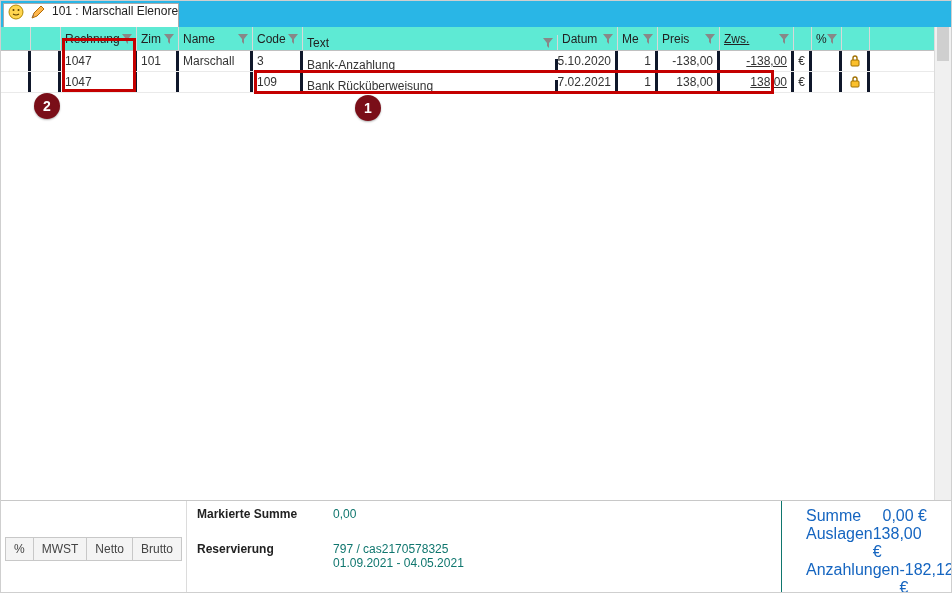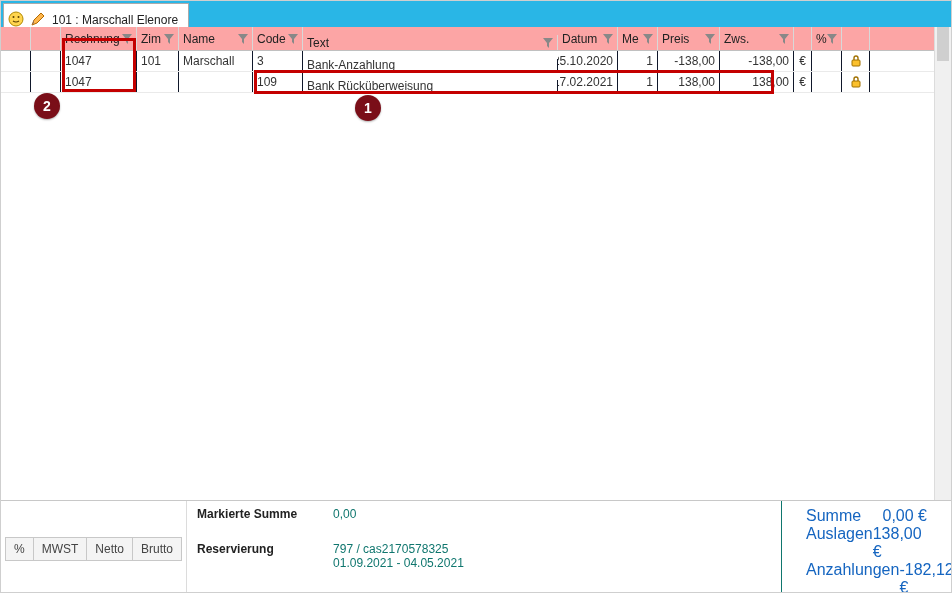--- a/index.html
+++ b/index.html
@@ -7,30 +7,30 @@
   body { width: 952px; height: 593px; background: #fff; border: 1px solid #cfcfcf; position: relative; overflow: hidden; }
 
   
   .titlebar { position: relative; height: 26px; background: #29b6e6; display: flex; align-items: stretch; }
   .tab {
     background: #fff;
     margin: 2px 0 0 2px;
     border: 1px solid #aaa;
     border-bottom: none;
     display: flex;
-    align-items: flex-end;
-    padding: 0 10px 0 4px;
+    align-items: flex-start;
+    padding: 0 0 0 4px;
     gap: 6px;
     height: 24px;
   }
   .tab .title { font-size: 12px; color: #222; }
   .icon16 { width: 16px; height: 16px; display: inline-block; }
 
   
-  .grid-header { display: flex; border-bottom: 1px solid #c0c0c0; height: 24px; background: #fca5a5; }
+  .grid-header { display: flex; border-bottom: 1px solid #c0c0c0; height: 24px; background: #5eead4; }
   .grid-header .hcell {
     border-right: 1px solid #d8d8d8;
     display: flex; align-items: center;
     padding: 0 4px;
     font-size: 12px;
     color: #222;
     position: relative;
     overflow: hidden;
     white-space: nowrap;
   }
@@ -45,33 +45,33 @@
   .c-sel  { width: 30px; }
   .c-exp  { width: 30px; }
   .c-rech { width: 76px; }
   .c-zim  { width: 42px; }
   .c-name { width: 74px; }
   .c-code { width: 50px; }
   .c-text { width: 255px; margin-top: 8px; }
   .c-dat  { width: 60px; text-align: right; justify-content: flex-end; }
   .c-me   { width: 40px; text-align: right; justify-content: flex-end; }
   .c-preis{ width: 62px; text-align: right; justify-content: flex-end; }
-  .c-zws  { width: 74px; text-align: center; justify-content: flex-end; }
+  .c-zws  { width: 74px; text-align: center; justify-content: flex-end; text-decoration: underline; }
   .c-cur  { width: 18px; text-align: center; justify-content: center; }
   .c-pct  { width: 30px; text-align: center; justify-content: center; }
   .c-lock { width: 28px; text-align: center; justify-content: center; }
   .c-rest { flex: 1; }
 
   .hcell.c-dat, .hcell.c-me, .hcell.c-preis, .hcell.c-zws { justify-content: flex-start; }
 
   
   .grid-body { position: relative; }
   .row { display: flex; height: 21px; align-items: stretch; border-bottom: 1px solid #eaeaea; }
   .row .cell {
-    border-right: 1px solid #0f172a;
+    border-right: 3px solid #0f172a;
     padding: 0 4px;
     display: flex; align-items: center;
     overflow: hidden;
     white-space: nowrap;
     font-size: 12px;
   }
   .row .cell.num { justify-content: flex-end; }
   .row .cell.center { justify-content: center; }
 
   

